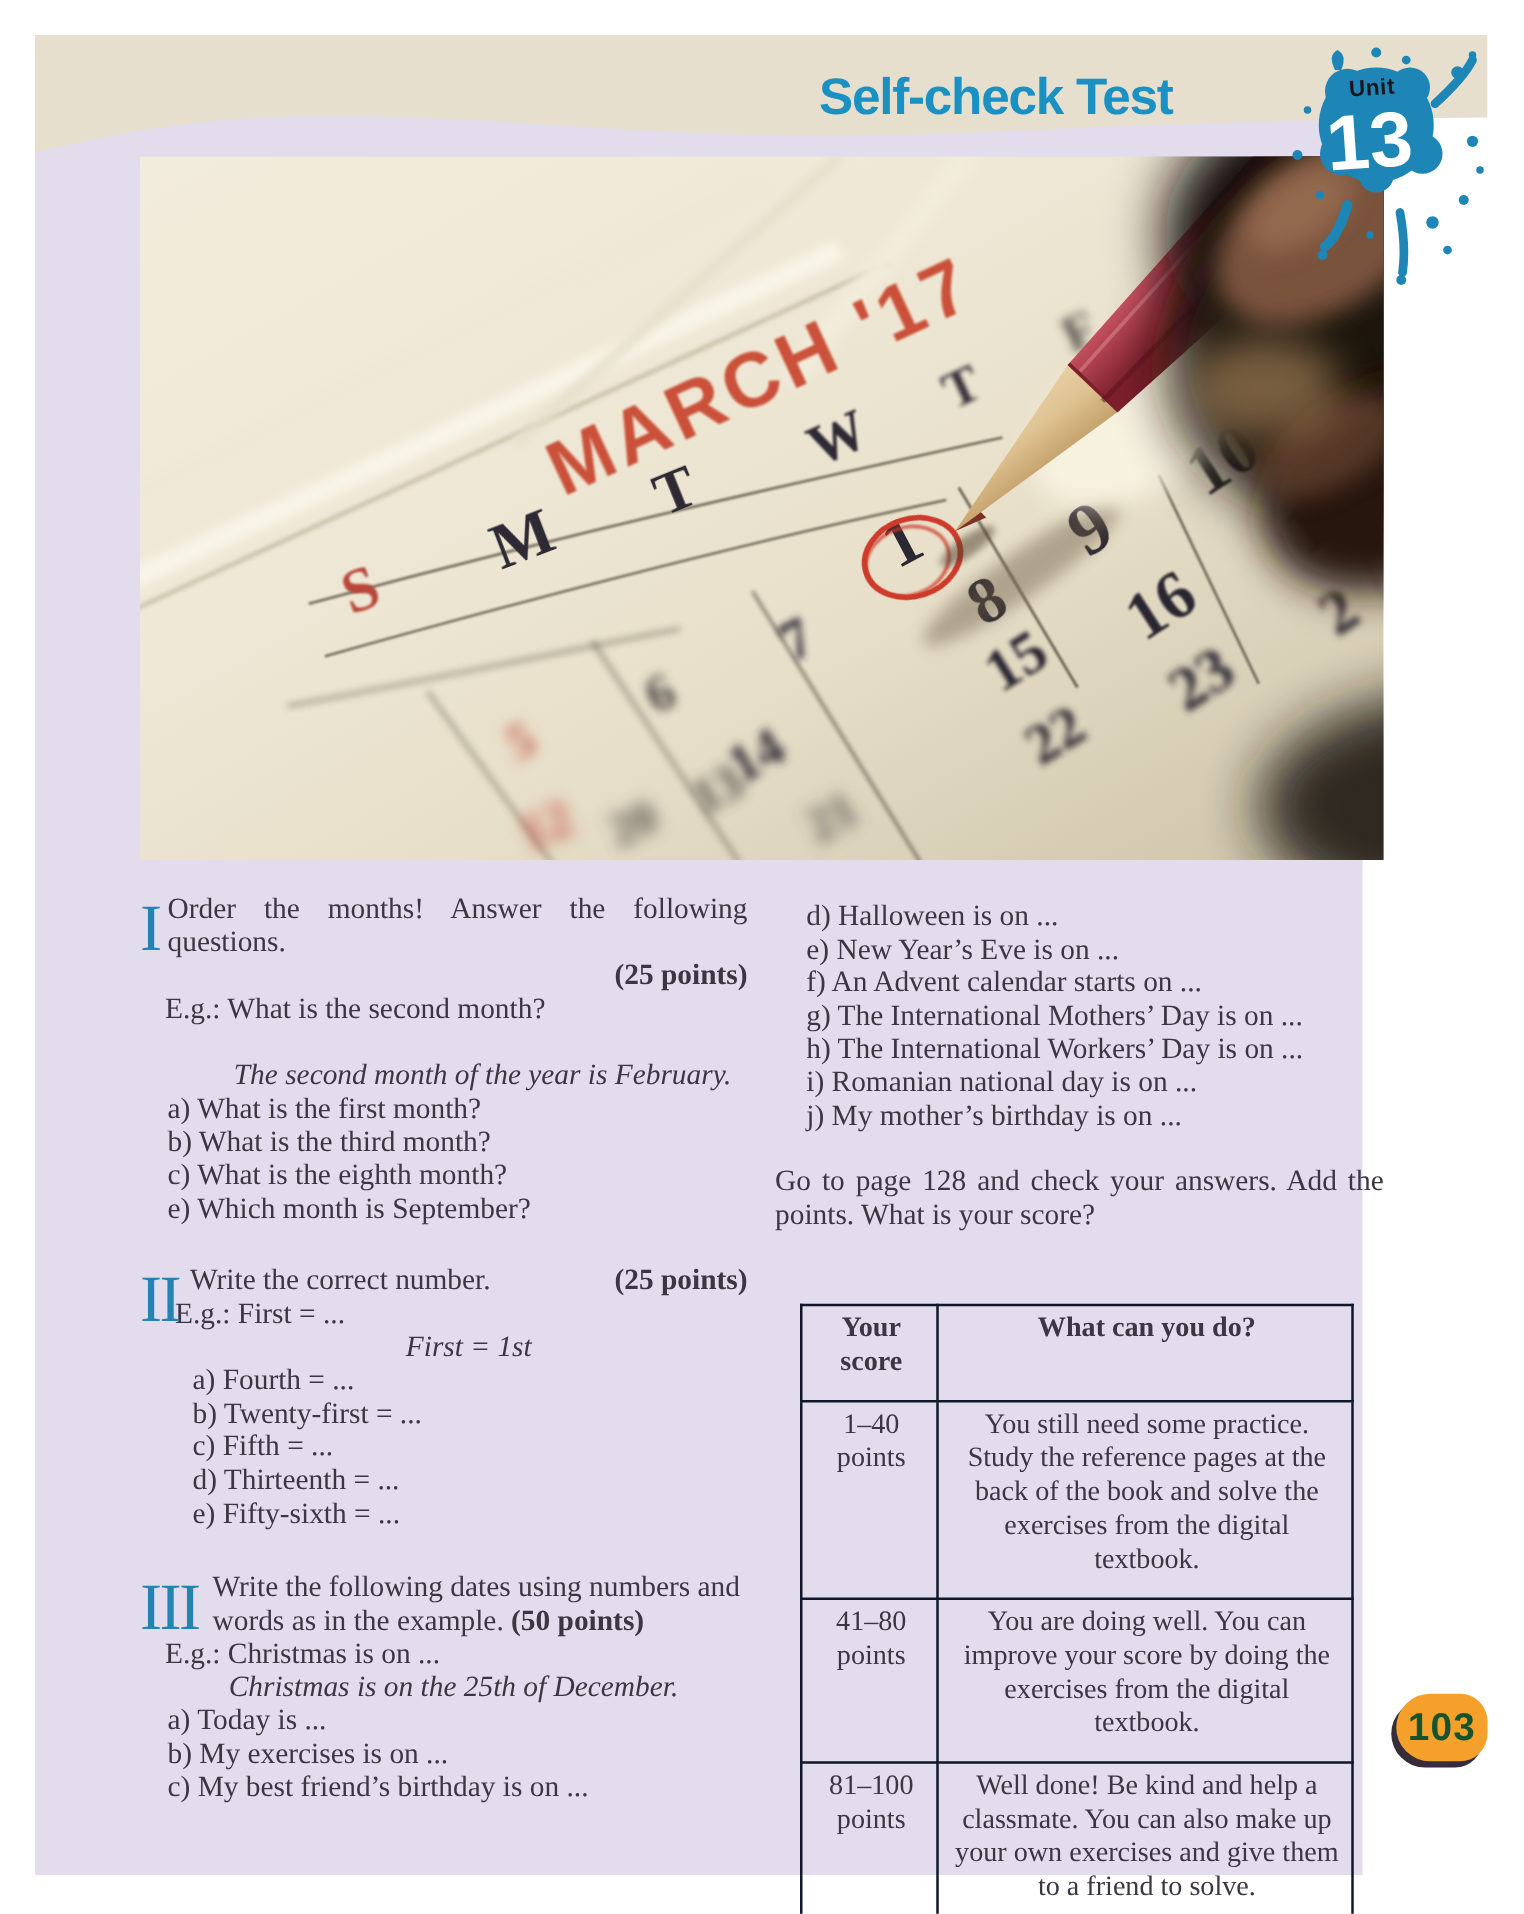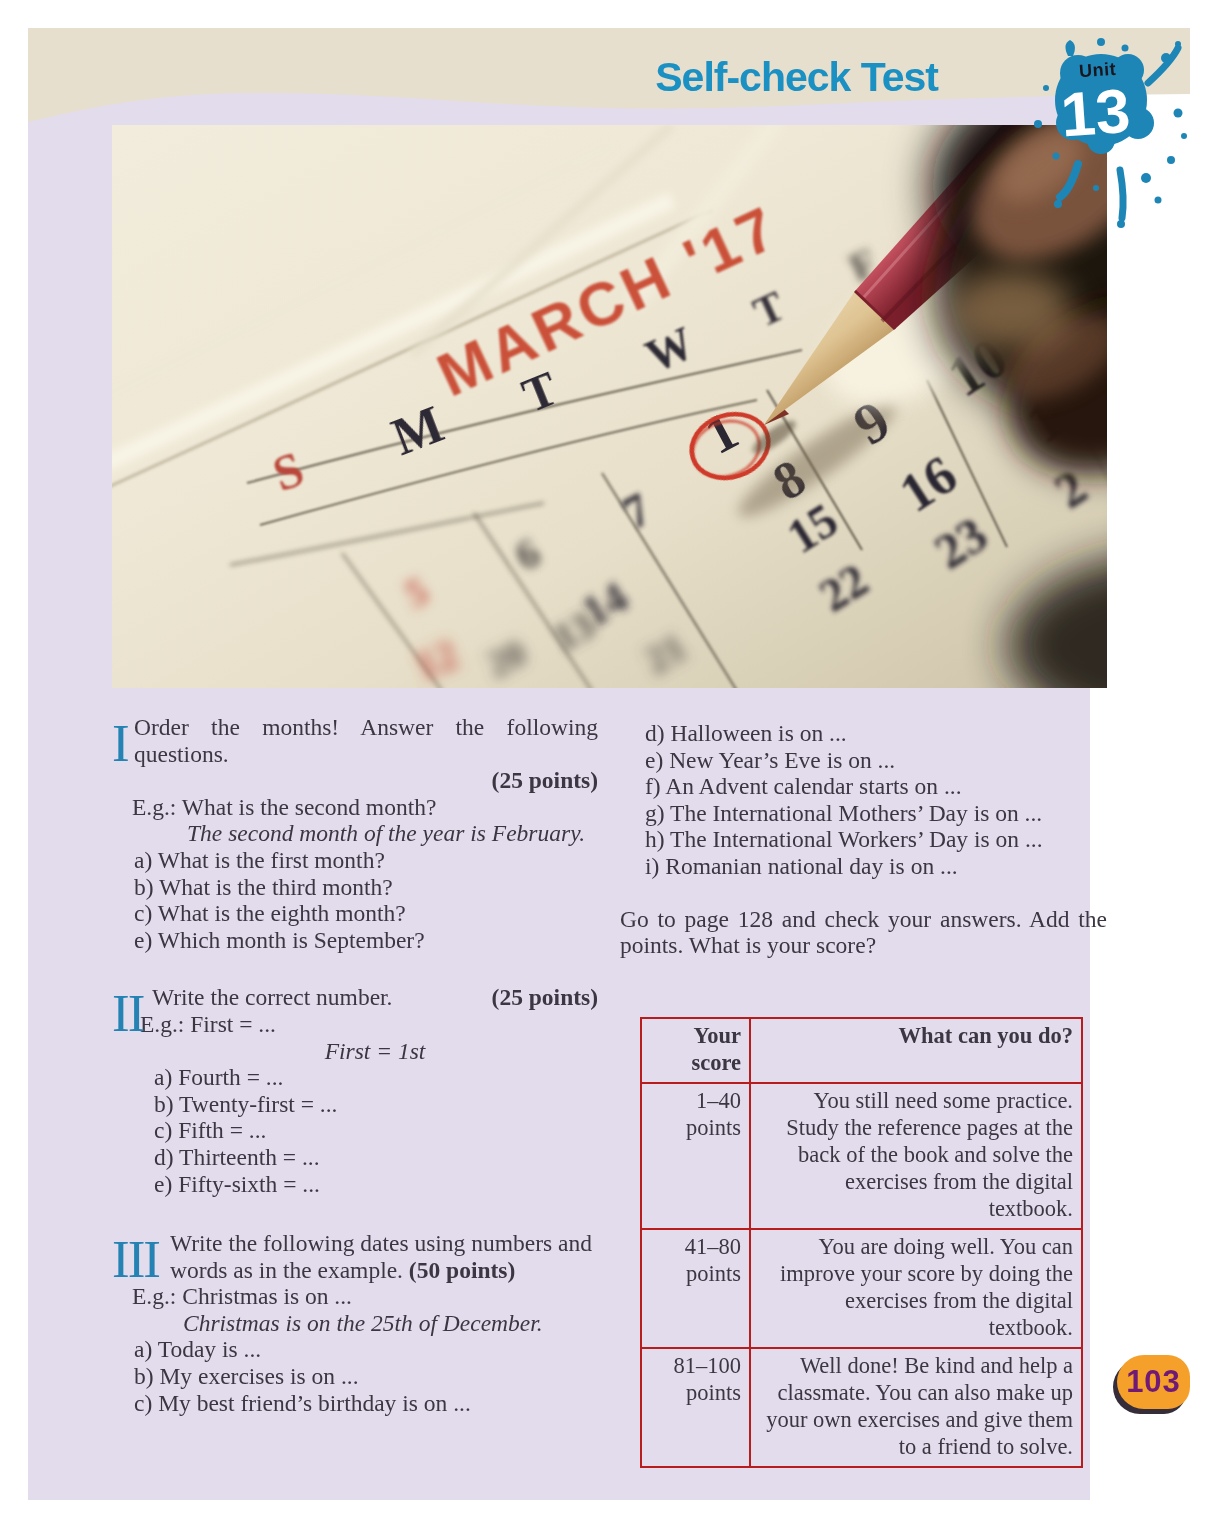--- a/index.html
+++ b/index.html
@@ -18,45 +18,45 @@
   
   .col{position:absolute;font-size:23.5px;line-height:26.6px;}
   .sec{position:relative;}
   .roman{position:absolute;left:0;top:3px;color:#2583b3;font-size:53px;line-height:1;
          letter-spacing:-2px;font-family:"Liberation Serif",serif;}
   .pts{font-weight:bold;}
   .ital{font-style:italic;}
   .sec1-head{margin-left:22px;text-align:justify;text-align-last:justify;}
   .sec1-pts{margin-left:22px;text-align:right;}
   .sec1-eg{margin-left:20px;}
-  .sec1-ans{margin-left:75px;}
+  .sec1-ans{margin-left:75px;margin-top:27px;}
   .sec1-item{margin-left:22px;}
   .sec2-line1{margin-left:40px;display:flex;justify-content:space-between;}
   .sec2-eg{margin-left:28px;}
   .sec2-ans{margin-left:40px;text-align:center;}
   .sec2-item{margin-left:42px;}
   .sec3-head{margin-left:58px;}
   .sec3-eg{margin-left:20px;}
   .sec3-ans{margin-left:71px;}
   .sec3-item{margin-left:22px;}
   .rc-item{margin-left:25px;}
   .go-to{margin-top:26px;text-align:justify;}
   
   table.score{border-collapse:collapse;margin-top:58px;margin-left:20px;
               width:443px;font-size:22.5px;line-height:27px;color:#3b3642;}
-  table.score td,table.score th{border:2px solid #b91c1c;vertical-align:top;
-              padding:3px 8px 6px 11px;text-align:right;}
+  table.score td,table.score th{border:2px solid #0f172a;vertical-align:top;
+              padding:3px 8px 18px 11px;text-align:center;}
   table.score th{font-weight:bold;}
   td.score-col,th.score-col{width:88px;}
   
   .page-tab{position:absolute;left:1089px;top:1327px;width:73px;height:54px;
             background:#f6a02c;border-radius:27px 22px 22px 27px;
             box-shadow:-4px 5px 0 #352d3a;display:flex;align-items:center;justify-content:center;
             font-family:"Liberation Sans",sans-serif;font-weight:bold;font-size:31px;
-            color:#701a75;letter-spacing:1px;}
+            color:#14532d;letter-spacing:1px;}
 </style>
 </head>
 <body>
 
 <div class="content">
 
   <svg class="band-svg" viewBox="0 0 1162 110" preserveAspectRatio="none">
     <path d="M0,0 H1162 V66 C1060,67 960,69 840,74 C720,80 640,83 520,78 C420,74 340,64 220,65 C120,66 60,80 0,94 Z" fill="#e6dfce"></path>
   </svg>
 
@@ -278,20 +278,21 @@
     </div>
   </div>
 
   <div class="col" style="left:592px;top:692px;width:487px;">
     <div class="rc-item">d) Halloween is on ...</div>
     <div class="rc-item">e) New Year’s Eve is on ...</div>
     <div class="rc-item">f) An Advent calendar starts on ...</div>
     <div class="rc-item">g) The International Mothers’ Day is on ...</div>
     <div class="rc-item">h) The International Workers’ Day is on ...</div>
     <div class="rc-item">i) Romanian national day is on ...</div>
+    <div class="rc-item">j) My mother’s birthday is on ...</div>
 
     <div class="go-to">Go to page 128 and check your answers. Add the points. What is your score?</div>
 
     <table class="score">
       <tbody>
           <tr>
         <th class="score-col">Your score</th>
         <th>What can you do?</th>
       </tr>
       <tr>

